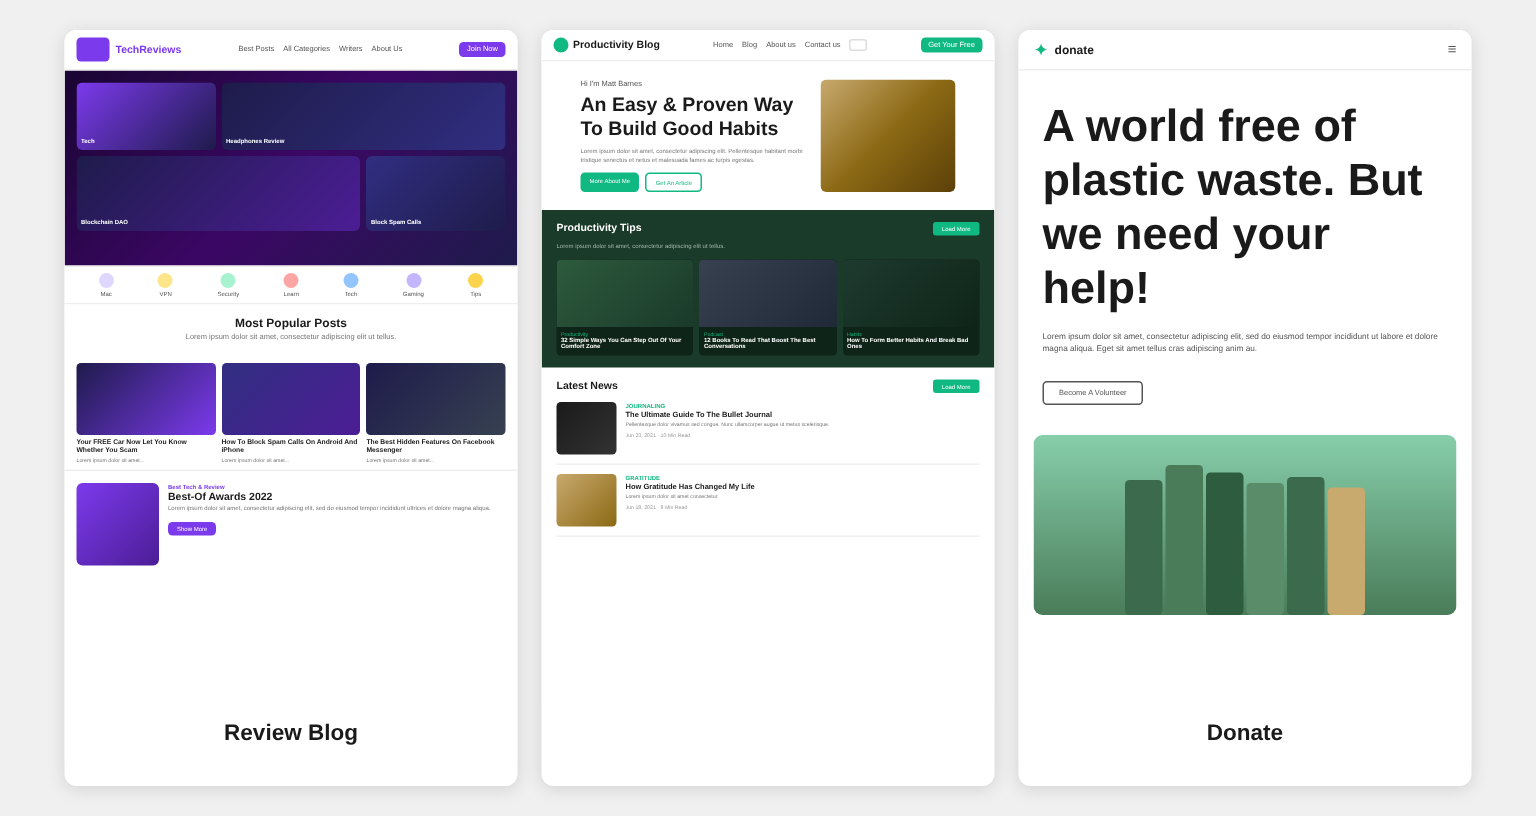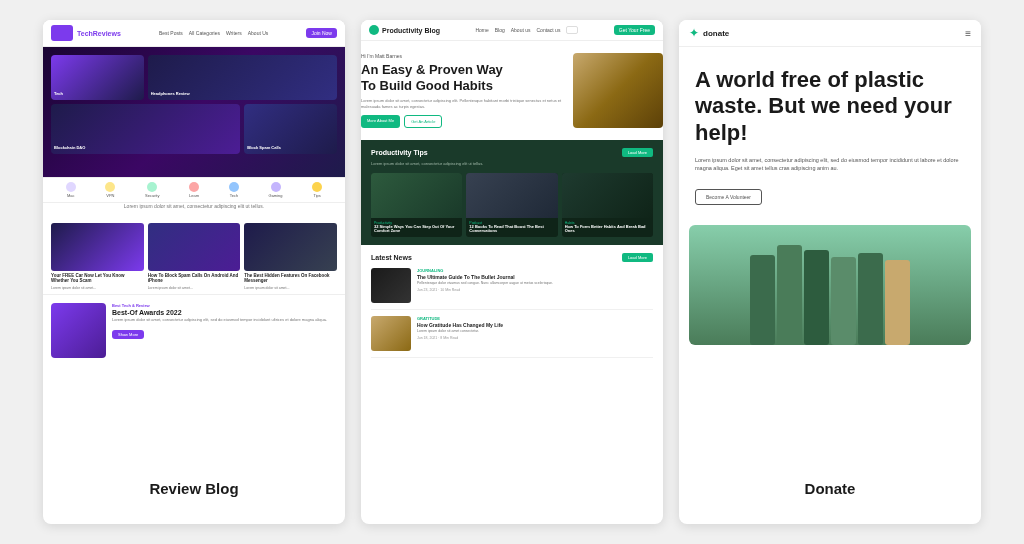--- a/index.html
+++ b/index.html
@@ -235,21 +235,21 @@
     }
     .c2-btn {
       background: #10b981; color: #fff;
       font-size: 5px; border-radius: 3px;
       padding: 2px 5px;
     }
     .c2-hero {
       display: flex;
       align-items: flex-end;
       gap: 8px;
-      padding: 12px 0;
+      padding: 12px 26px;
       background: #fff;
     }
     .c2-hero-text {
       flex: 1;
     }
     .c2-hero-sub {
       font-size: 5px; color: #555; margin-bottom: 3px;
     }
     .c2-hero-title {
       font-size: 13px; font-weight: 800; color: #1a1a1a; line-height: 1.2; margin-bottom: 5px;
@@ -376,21 +376,21 @@
     .c3-logo-text {
       font-size: 8px; font-weight: 700; color: #1a1a1a;
     }
     .c3-menu {
       font-size: 10px; color: #555; cursor: pointer;
     }
     .c3-hero-section {
       padding: 20px 16px 12px;
     }
     .c3-hero-title {
-      font-size: 22px; font-weight: 800; color: #1a1a1a; line-height: 1.2; margin-bottom: 10px;
+      font-size: 30px; font-weight: 800; color: #1a1a1a; line-height: 1.2; margin-bottom: 10px;
     }
     .c3-hero-desc {
       font-size: 5.5px; color: #555; line-height: 1.5; margin-bottom: 12px;
     }
     .c3-volunteer-btn {
       border: 1px solid #555; color: #555;
       font-size: 5px; padding: 4px 10px;
       border-radius: 3px; display: inline-block;
     }
     .c3-image-section {
@@ -488,20 +488,21 @@
         <div class="c1-icon-item">
           <div class="c1-icon-circle" style="background:#c4b5fd;"></div>
           <span class="c1-icon-lbl">Gaming</span>
         </div>
         <div class="c1-icon-item">
           <div class="c1-icon-circle" style="background:#fcd34d;"></div>
           <span class="c1-icon-lbl">Tips</span>
         </div>
       </div>
 
+      <div class="c1-section-label">Most Popular Posts</div>
       <div class="c1-sub-text">Lorem ipsum dolor sit amet, consectetur adipiscing elit ut tellus.</div>
 
       <div class="c1-posts-row">
         <div class="c1-post">
           <div class="c1-post-img" style="background:linear-gradient(135deg,#1e1b4b,#7c3aed);"></div>
           <div class="c1-post-title">Your FREE Car Now Let You Know Whether You Scam</div>
           <div class="c1-post-desc">Lorem ipsum dolor sit amet...</div>
         </div>
         <div class="c1-post">
           <div class="c1-post-img" style="background:linear-gradient(135deg,#312e81,#4c1d95);"></div>

